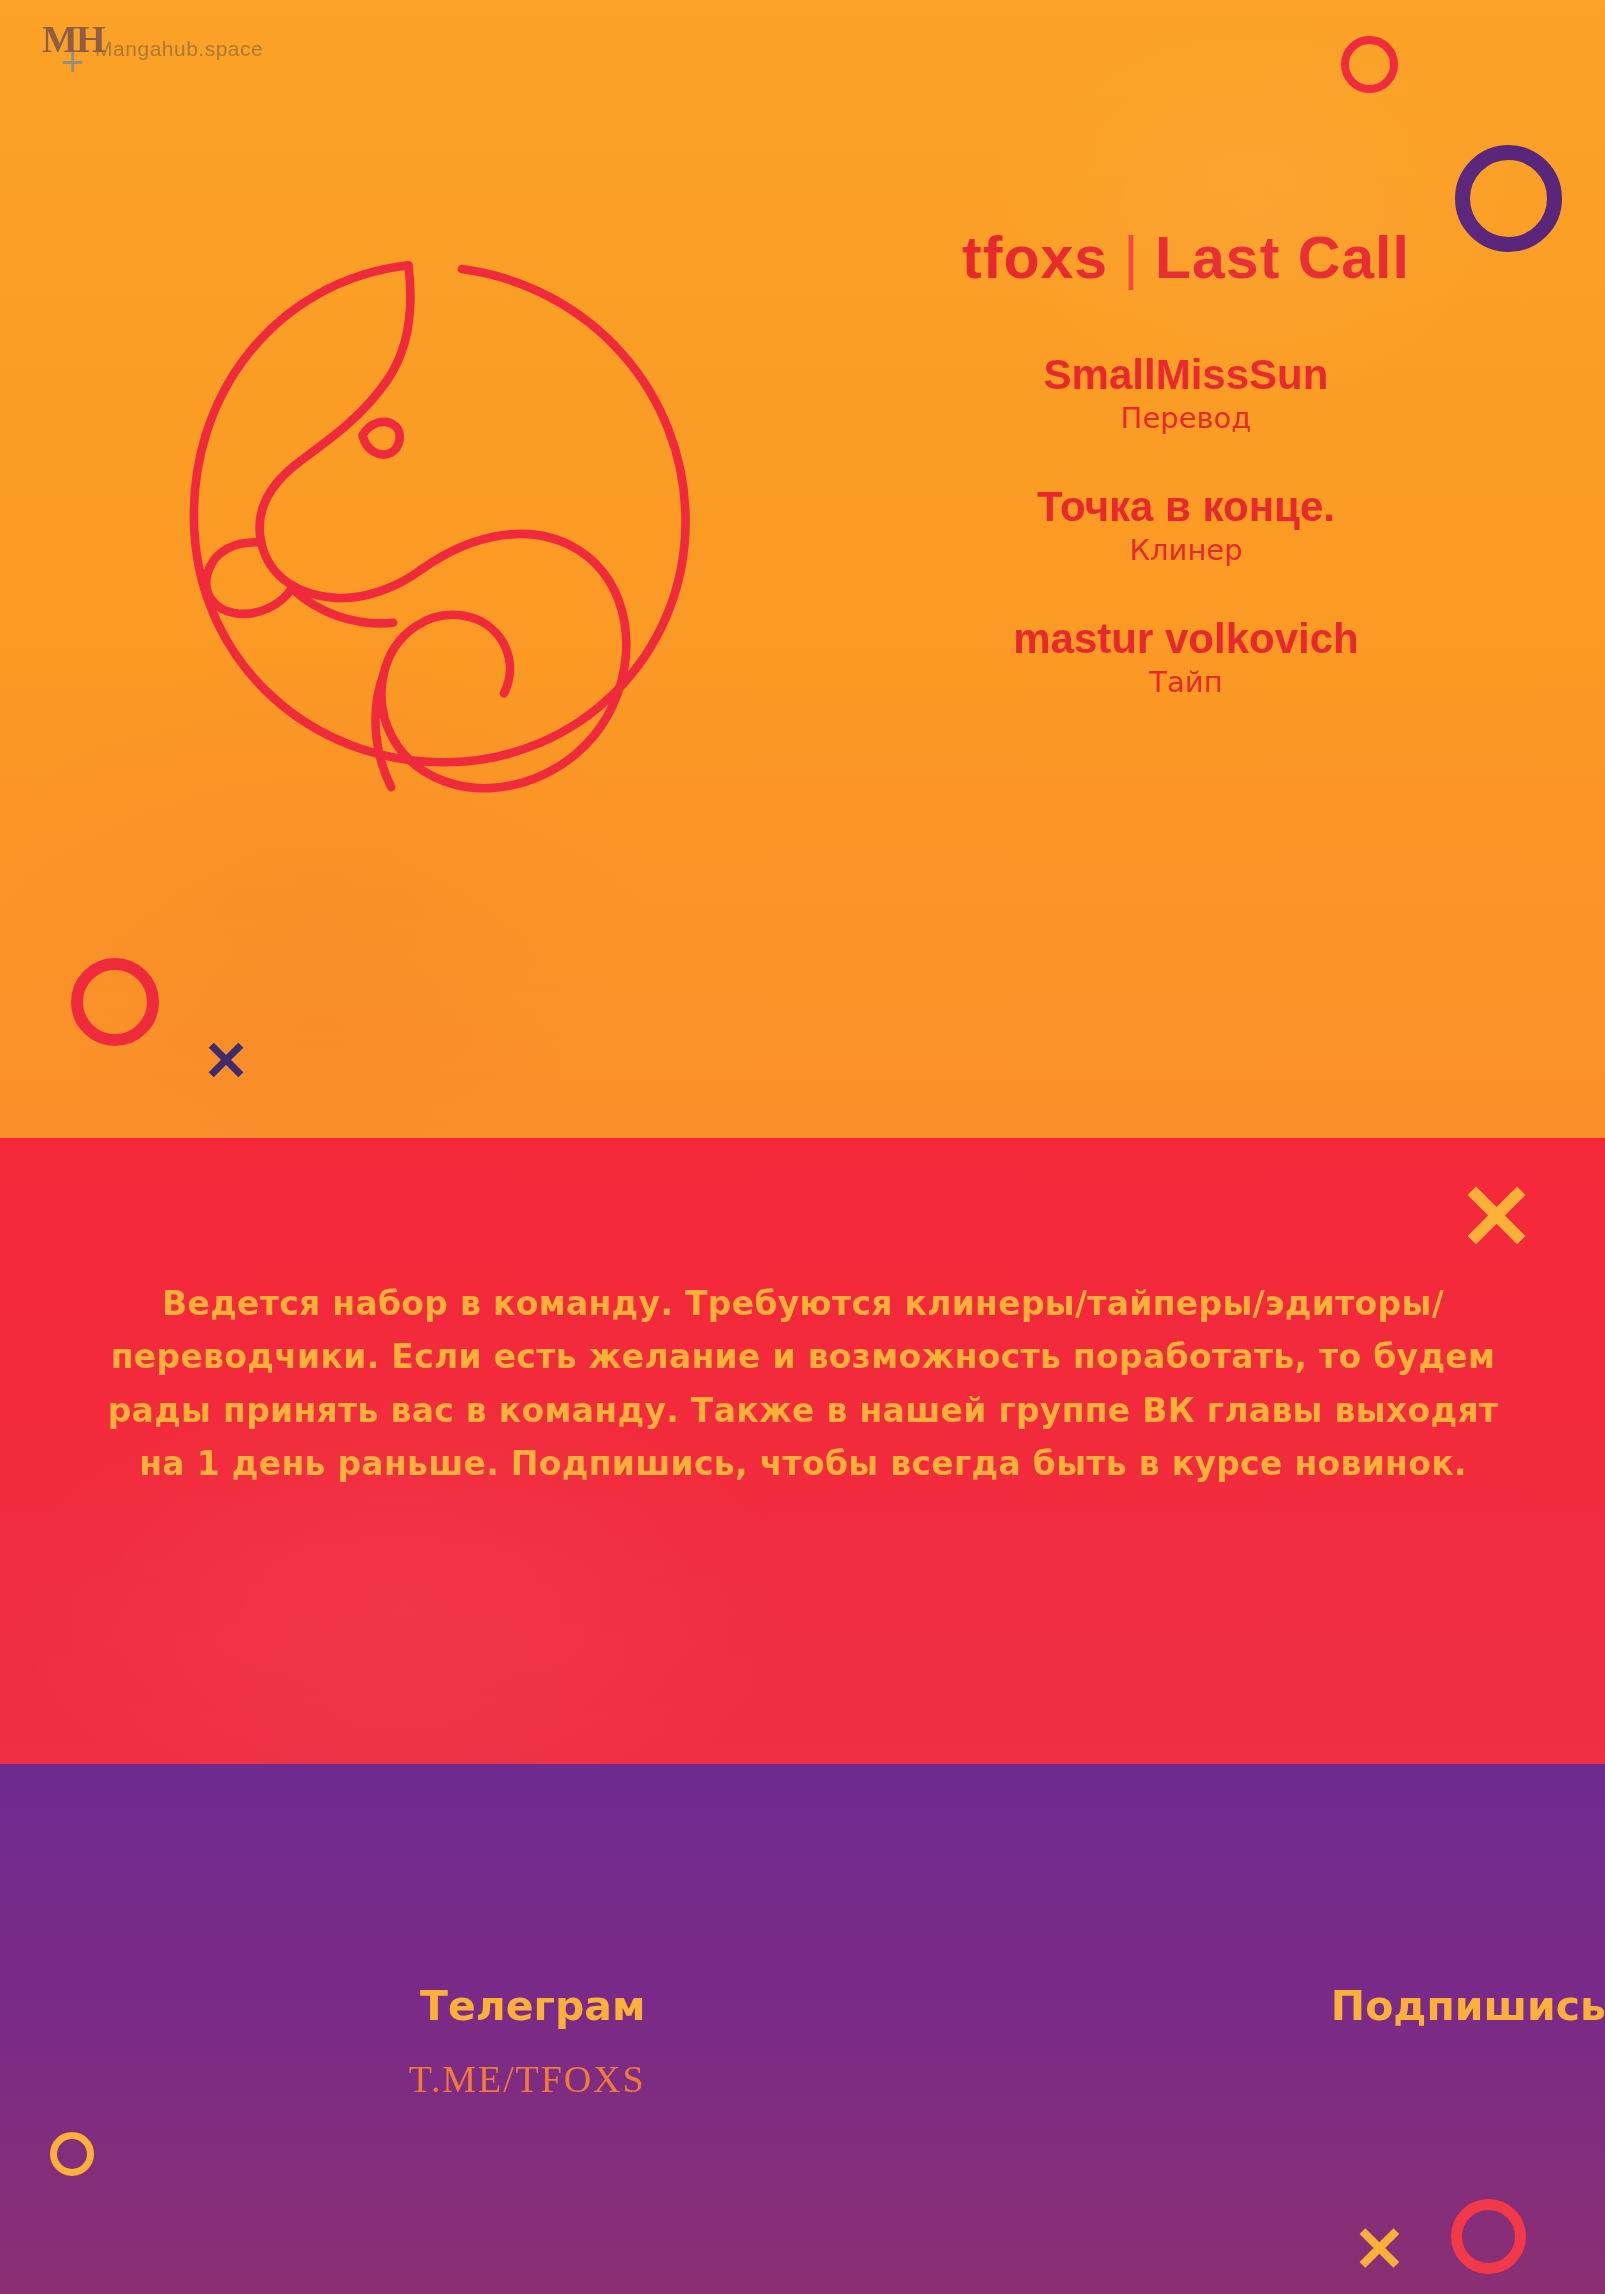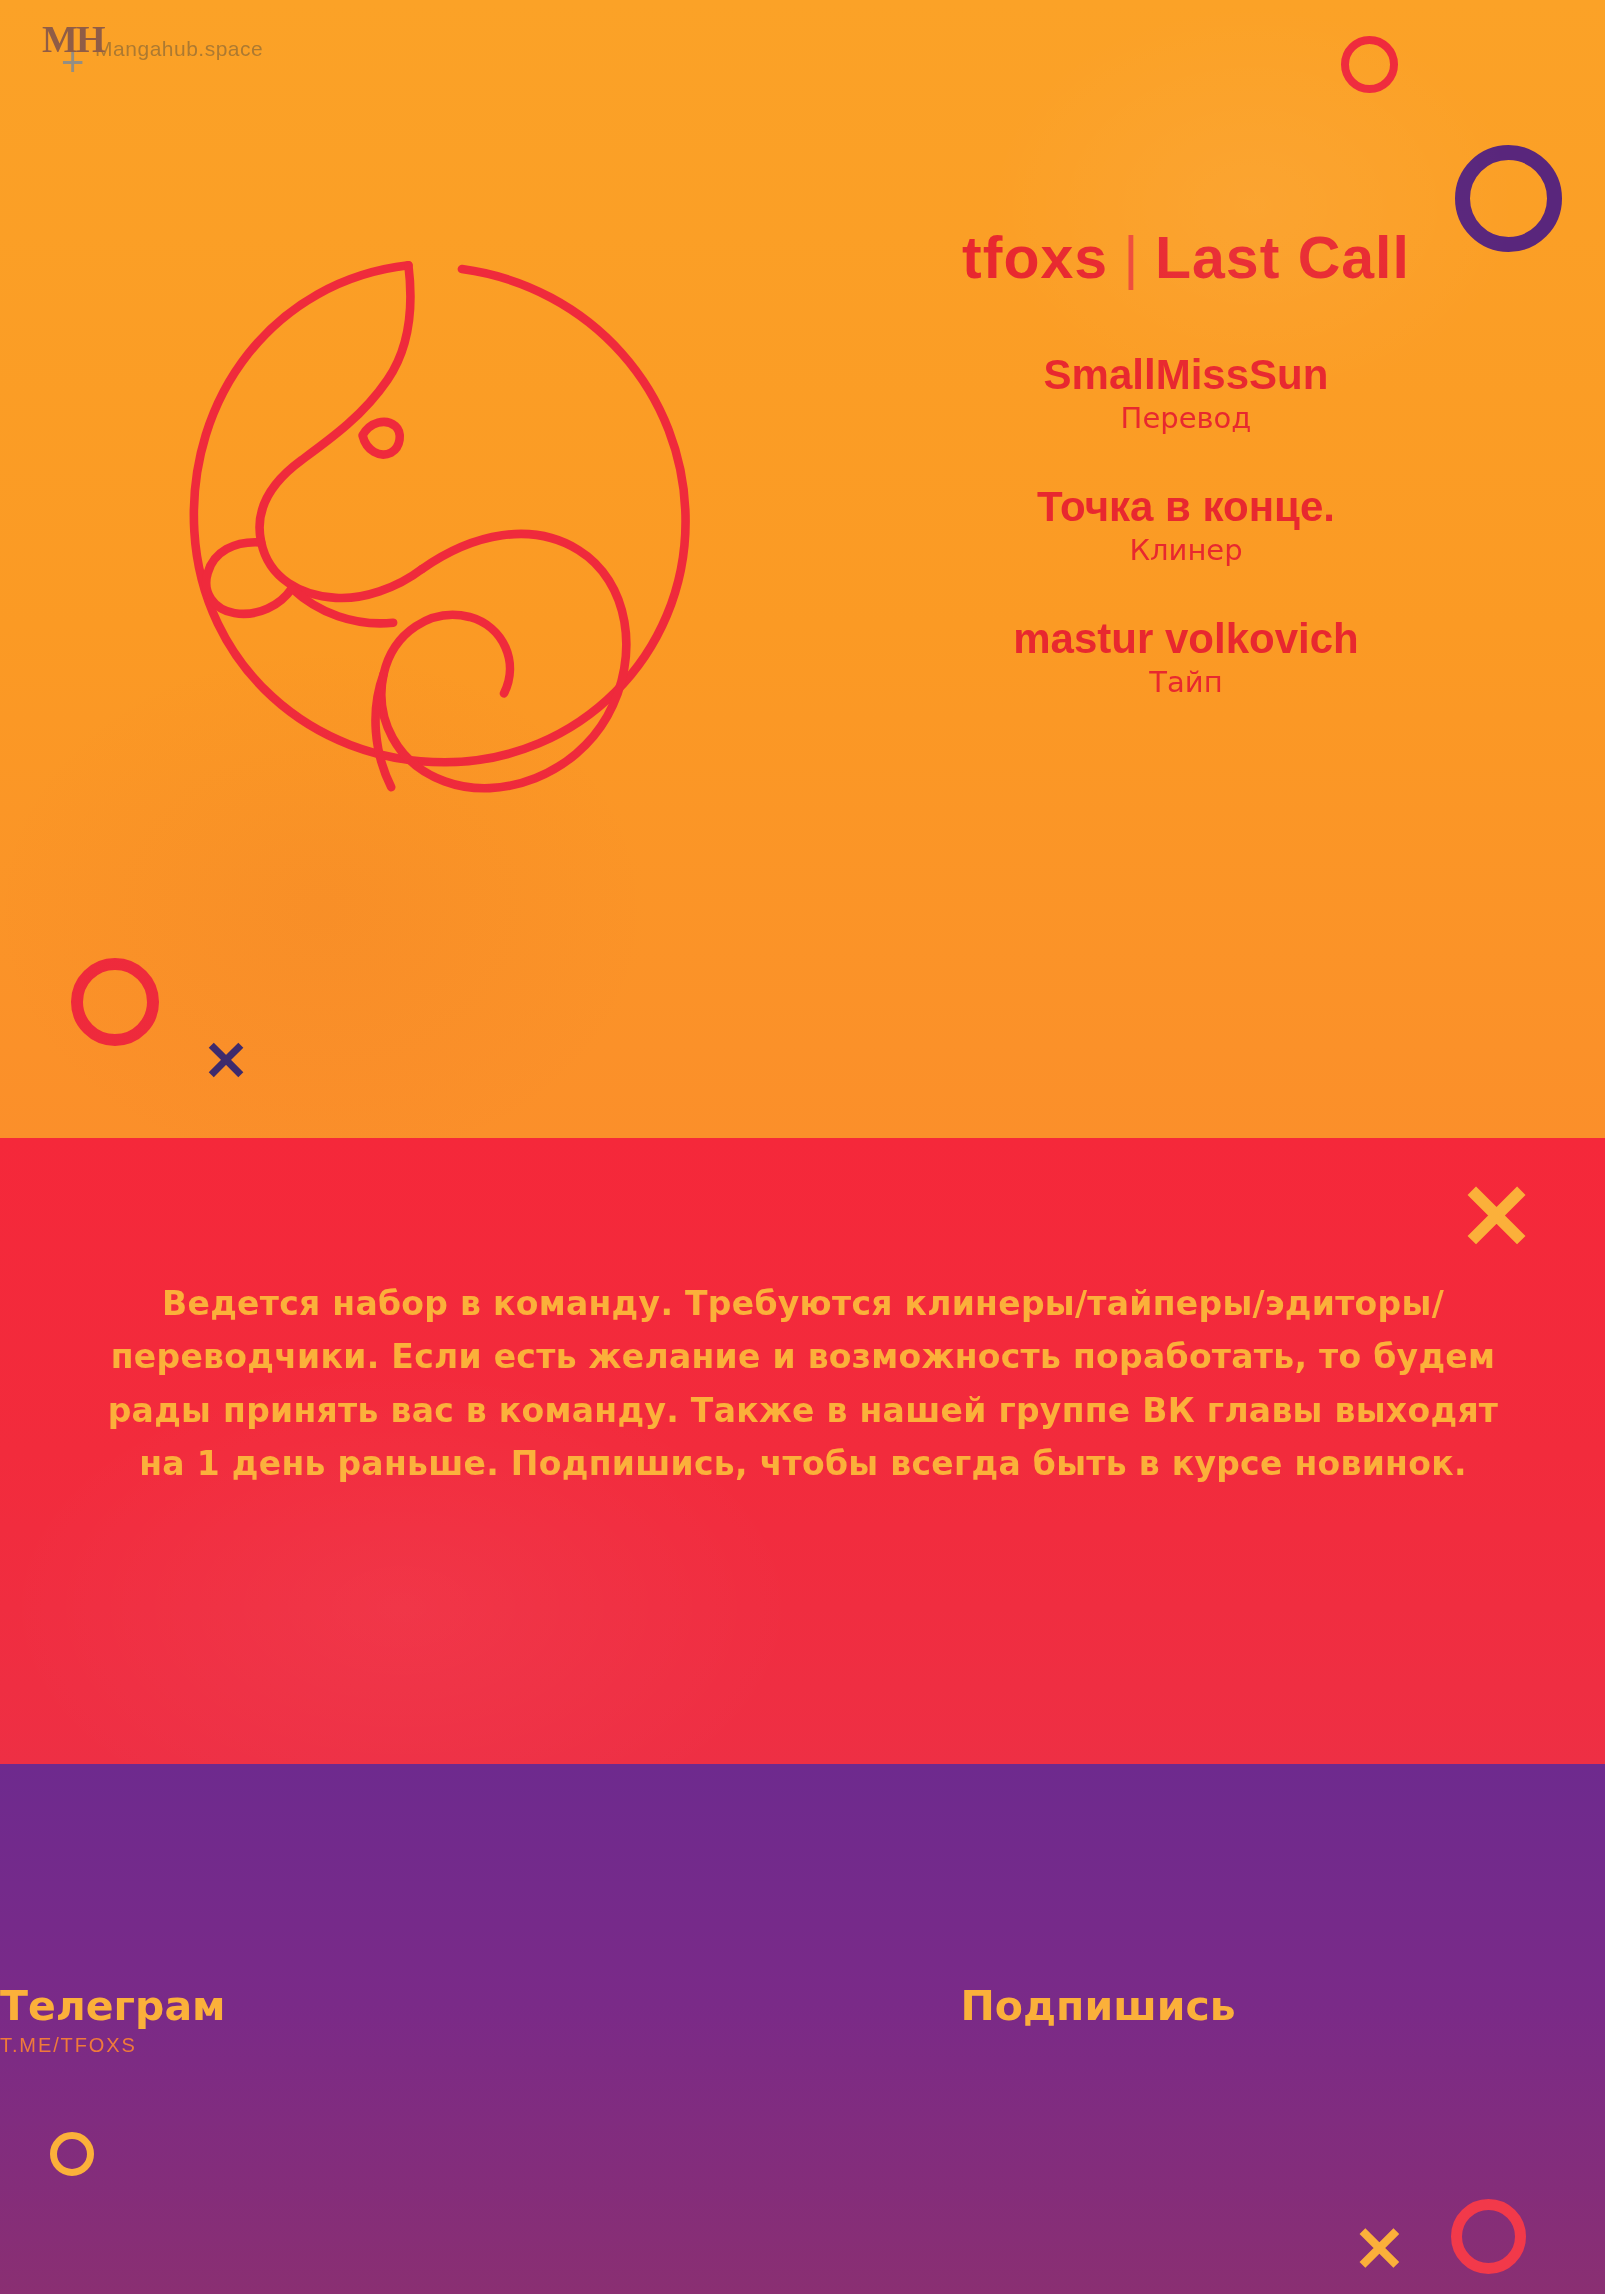--- a/index.html
+++ b/index.html
@@ -168,37 +168,37 @@
     overflow: hidden;
   }
   .links {
     position: absolute;
     left: 0; top: 220px;
     width: 1606px;
     display: flex;
   }
   .link-col {
     flex: 1;
-    text-align: left;
+    text-align: right;
   }
   .link-col.tg { padding-right: 239px; }
   .link-col.vk { padding-left: 76px; }
   .link-title {
     font-size: 41px;
     font-weight: bold;
     color: #fbb03a;
     line-height: 1.1;
     font-family: "DejaVu Sans", sans-serif;
   }
   .link-url {
-    margin-top: 5px;
-    font-size: 20px;
+    margin-top: 28px;
+    font-size: 38px;
     color: #f07a3a;
     letter-spacing: 1.9px;
-    font-family: Liberation Sans, sans-serif;
+    font-family: Liberation Serif, serif;
   }
 </style>
 </head>
 <body>
 
 <div class="page">
 
   <div class="band-orange">
 
     <div class="watermark">

